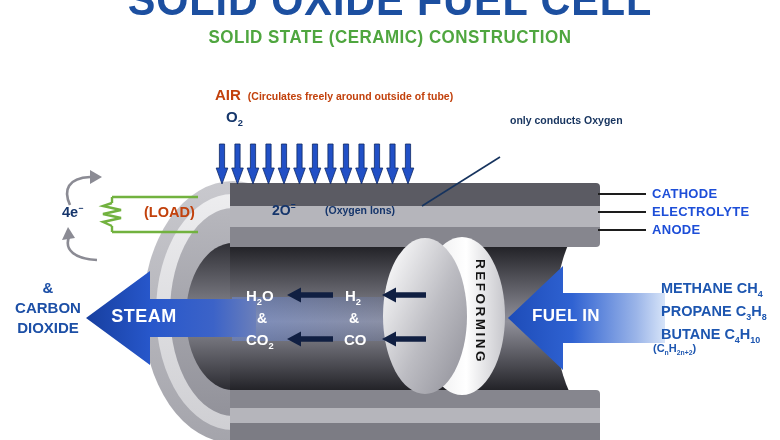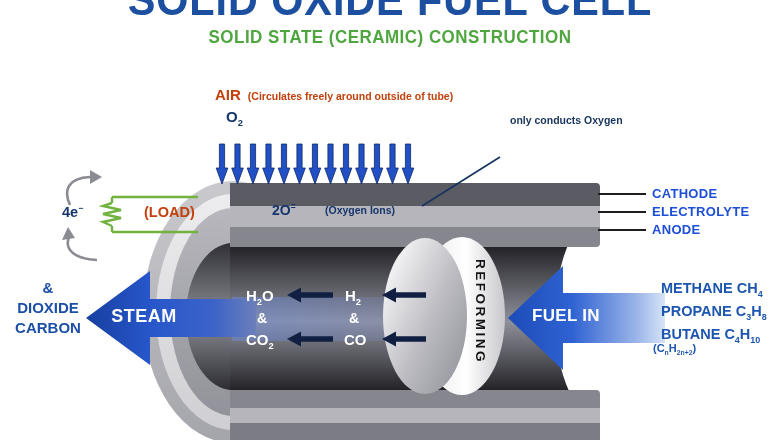--- a/index.html
+++ b/index.html
@@ -195,22 +195,22 @@
   <div class="abs layerLabel" style="top:204px;">ELECTROLYTE</div>
   <div class="abs layerLabel" style="top:222px;">ANODE</div>
 
   <div class="abs electrons">
     <span>4e</span><span class="sp">−</span>
   </div>
   <div class="abs loadLabel">(LOAD)</div>
 
   <div class="abs products">
     <div>&amp;</div>
+    <div>CARBON</div>
     <div>DIOXIDE</div>
-    <div>CARBON</div>
   </div>
   <div class="abs steamText">STEAM</div>
   <div class="abs fuelInText">FUEL IN</div>
 
   <div class="abs chem" style="left:246px;top:287px;">
     <span>H</span><sub class="sb">2</sub><span>O</span>
   </div>
   <div class="abs chem" style="left:257px;top:310px;font-size:14px;">&amp;</div>
   <div class="abs chem" style="left:246px;top:331px;">
     <span>CO</span><sub class="sb">2</sub>

